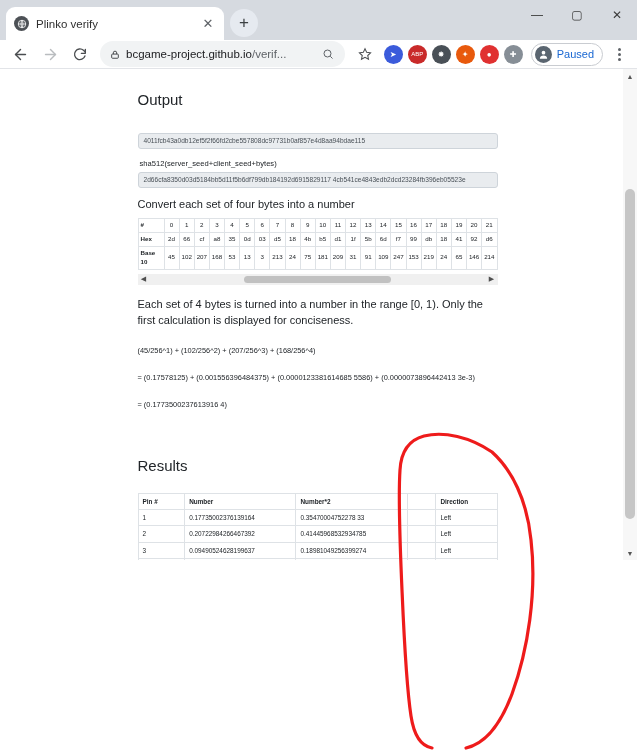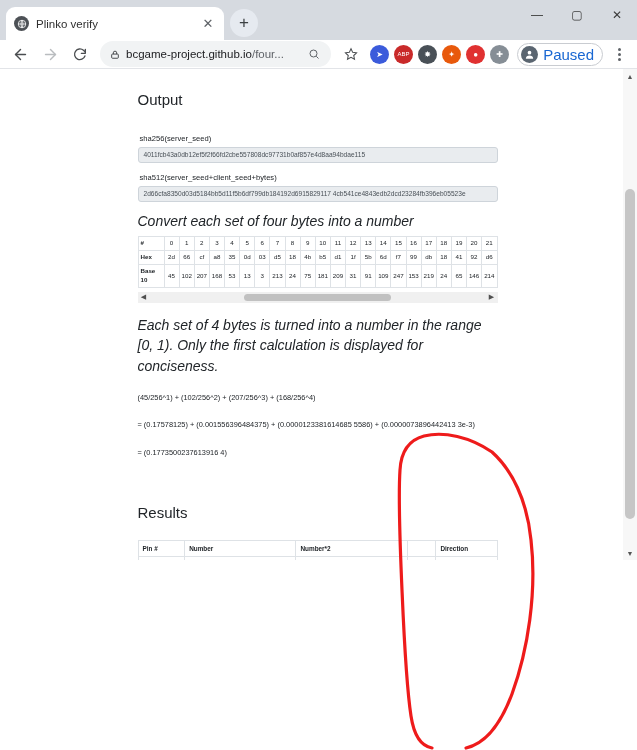--- a/index.html
+++ b/index.html
@@ -146,21 +146,21 @@
     border: 1px solid #c9ccd1;
     padding: 0 8px 0 3px;
     margin-left: 6px;
     background: #fff;
   }
   .paused-avatar {
     width: 17px; height: 17px; border-radius: 50%;
     background: #5a6570;
     display: flex; align-items: center; justify-content: center;
   }
-  .paused-label { font-size: 15px; color: #1967d2; }
+  .paused-label { font-size: 11px; color: #1967d2; }
   .menu-dots {
     width: 24px; height: 26px;
     display: flex; flex-direction: column; align-items: center; justify-content: center;
     gap: 2px;
     margin-left: 2px;
   }
   .menu-dots i { width: 3px; height: 3px; background: #5f6368; border-radius: 50%; display: block; }
 
   
   .viewport {
@@ -205,23 +205,22 @@
     color: #495057;
     display: flex;
     align-items: center;
     padding: 0 5px;
     font-family: "Liberation Sans", sans-serif;
     margin-bottom: 9px;
     overflow: hidden;
     white-space: nowrap;
   }
   .lead {
-    font-size: 14px;
+    font-size: 11px;
     margin: 6px 0 5px 0;
-    font-style: italic;
   }
 
   
   .bytes-wrap {
     border: 0;
     overflow: hidden;
     position: relative;
     margin-bottom: 4px;
   }
   table.bytes {
@@ -382,21 +381,21 @@
     </div>
 
     <div class="omnibox">
       <span class="lock-icon">
         <svg width="10" height="11" viewBox="0 0 24 24" fill="none" stroke="#3c4043" stroke-width="2.2">
             <rect x="4" y="11" width="16" height="10" rx="2"></rect>
             <path d="M8 11V8a4 4 0 0 1 8 0v3"></path>
           </svg>
       </span>
       <span class="url">
-        <span>bcgame-project.github.io</span><span class="dim">/four...</span>
+        <span>bcgame-project.github.io</span><span class="dim">/verif...</span>
       </span>
       <span class="omni-btn">
         <svg width="12" height="12" viewBox="0 0 24 24" fill="none" stroke="currentColor" stroke-width="2">
             <circle cx="11" cy="11" r="7"></circle>
             <line x1="16.5" y1="16.5" x2="21" y2="21"></line>
           </svg>
       </span>
     </div>
 
     <div class="navbtn">
@@ -432,21 +431,20 @@
   </div>
 
   <div class="viewport">
     <div class="page-left-strip"></div>
 
     <div class="page">
       <div class="content">
 
         <h2 class="section">Output</h2>
 
-        <div class="small-label">sha256(server_seed)</div>
         <div class="readonly-field">4011fcb43a0db12ef5f2f66fd2cbe557808dc97731b0af857e4d8aa94bdae115</div>
 
         <div class="small-label">sha512(server_seed+client_seed+bytes)</div>
         <div class="readonly-field">2d66cfa8350d03d5184bb5d11f5b6df799db184192d6915829117 4cb541ce4843edb2dcd23284fb396eb05523e</div>
 
         <div class="lead">Convert each set of four bytes into a number</div>
 
         <div class="bytes-wrap">
           <table class="bytes">
             <tbody>

